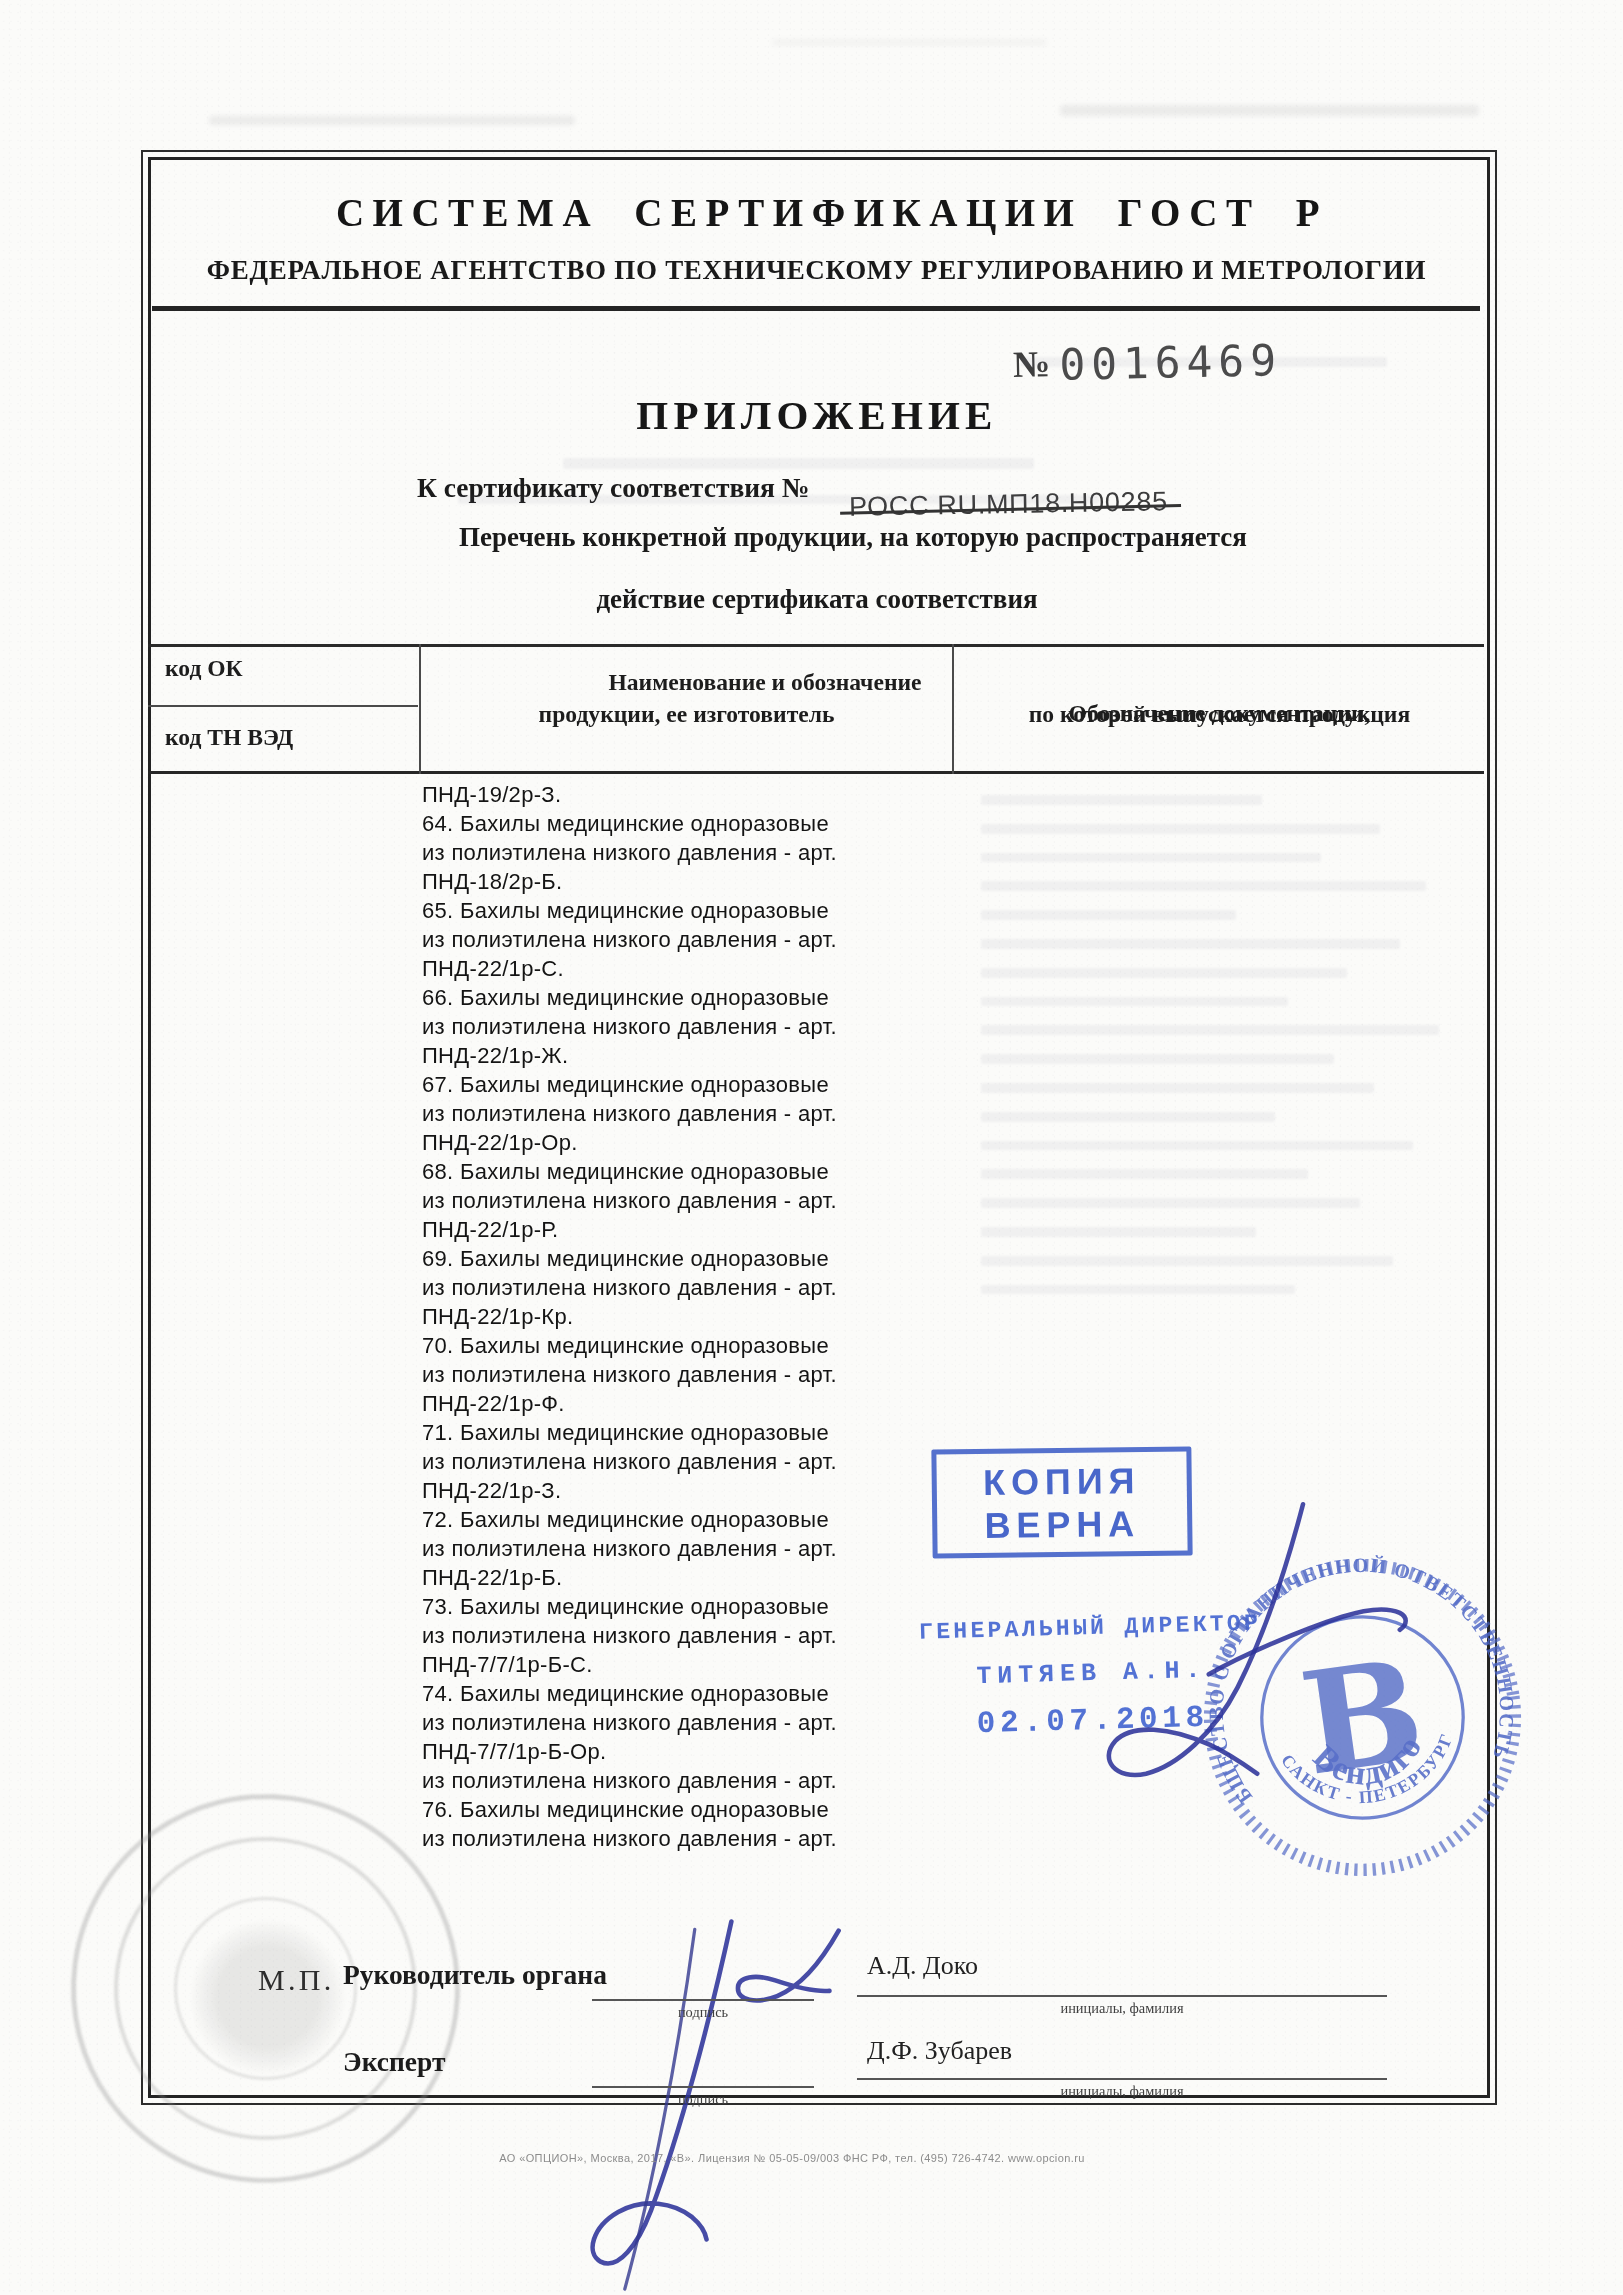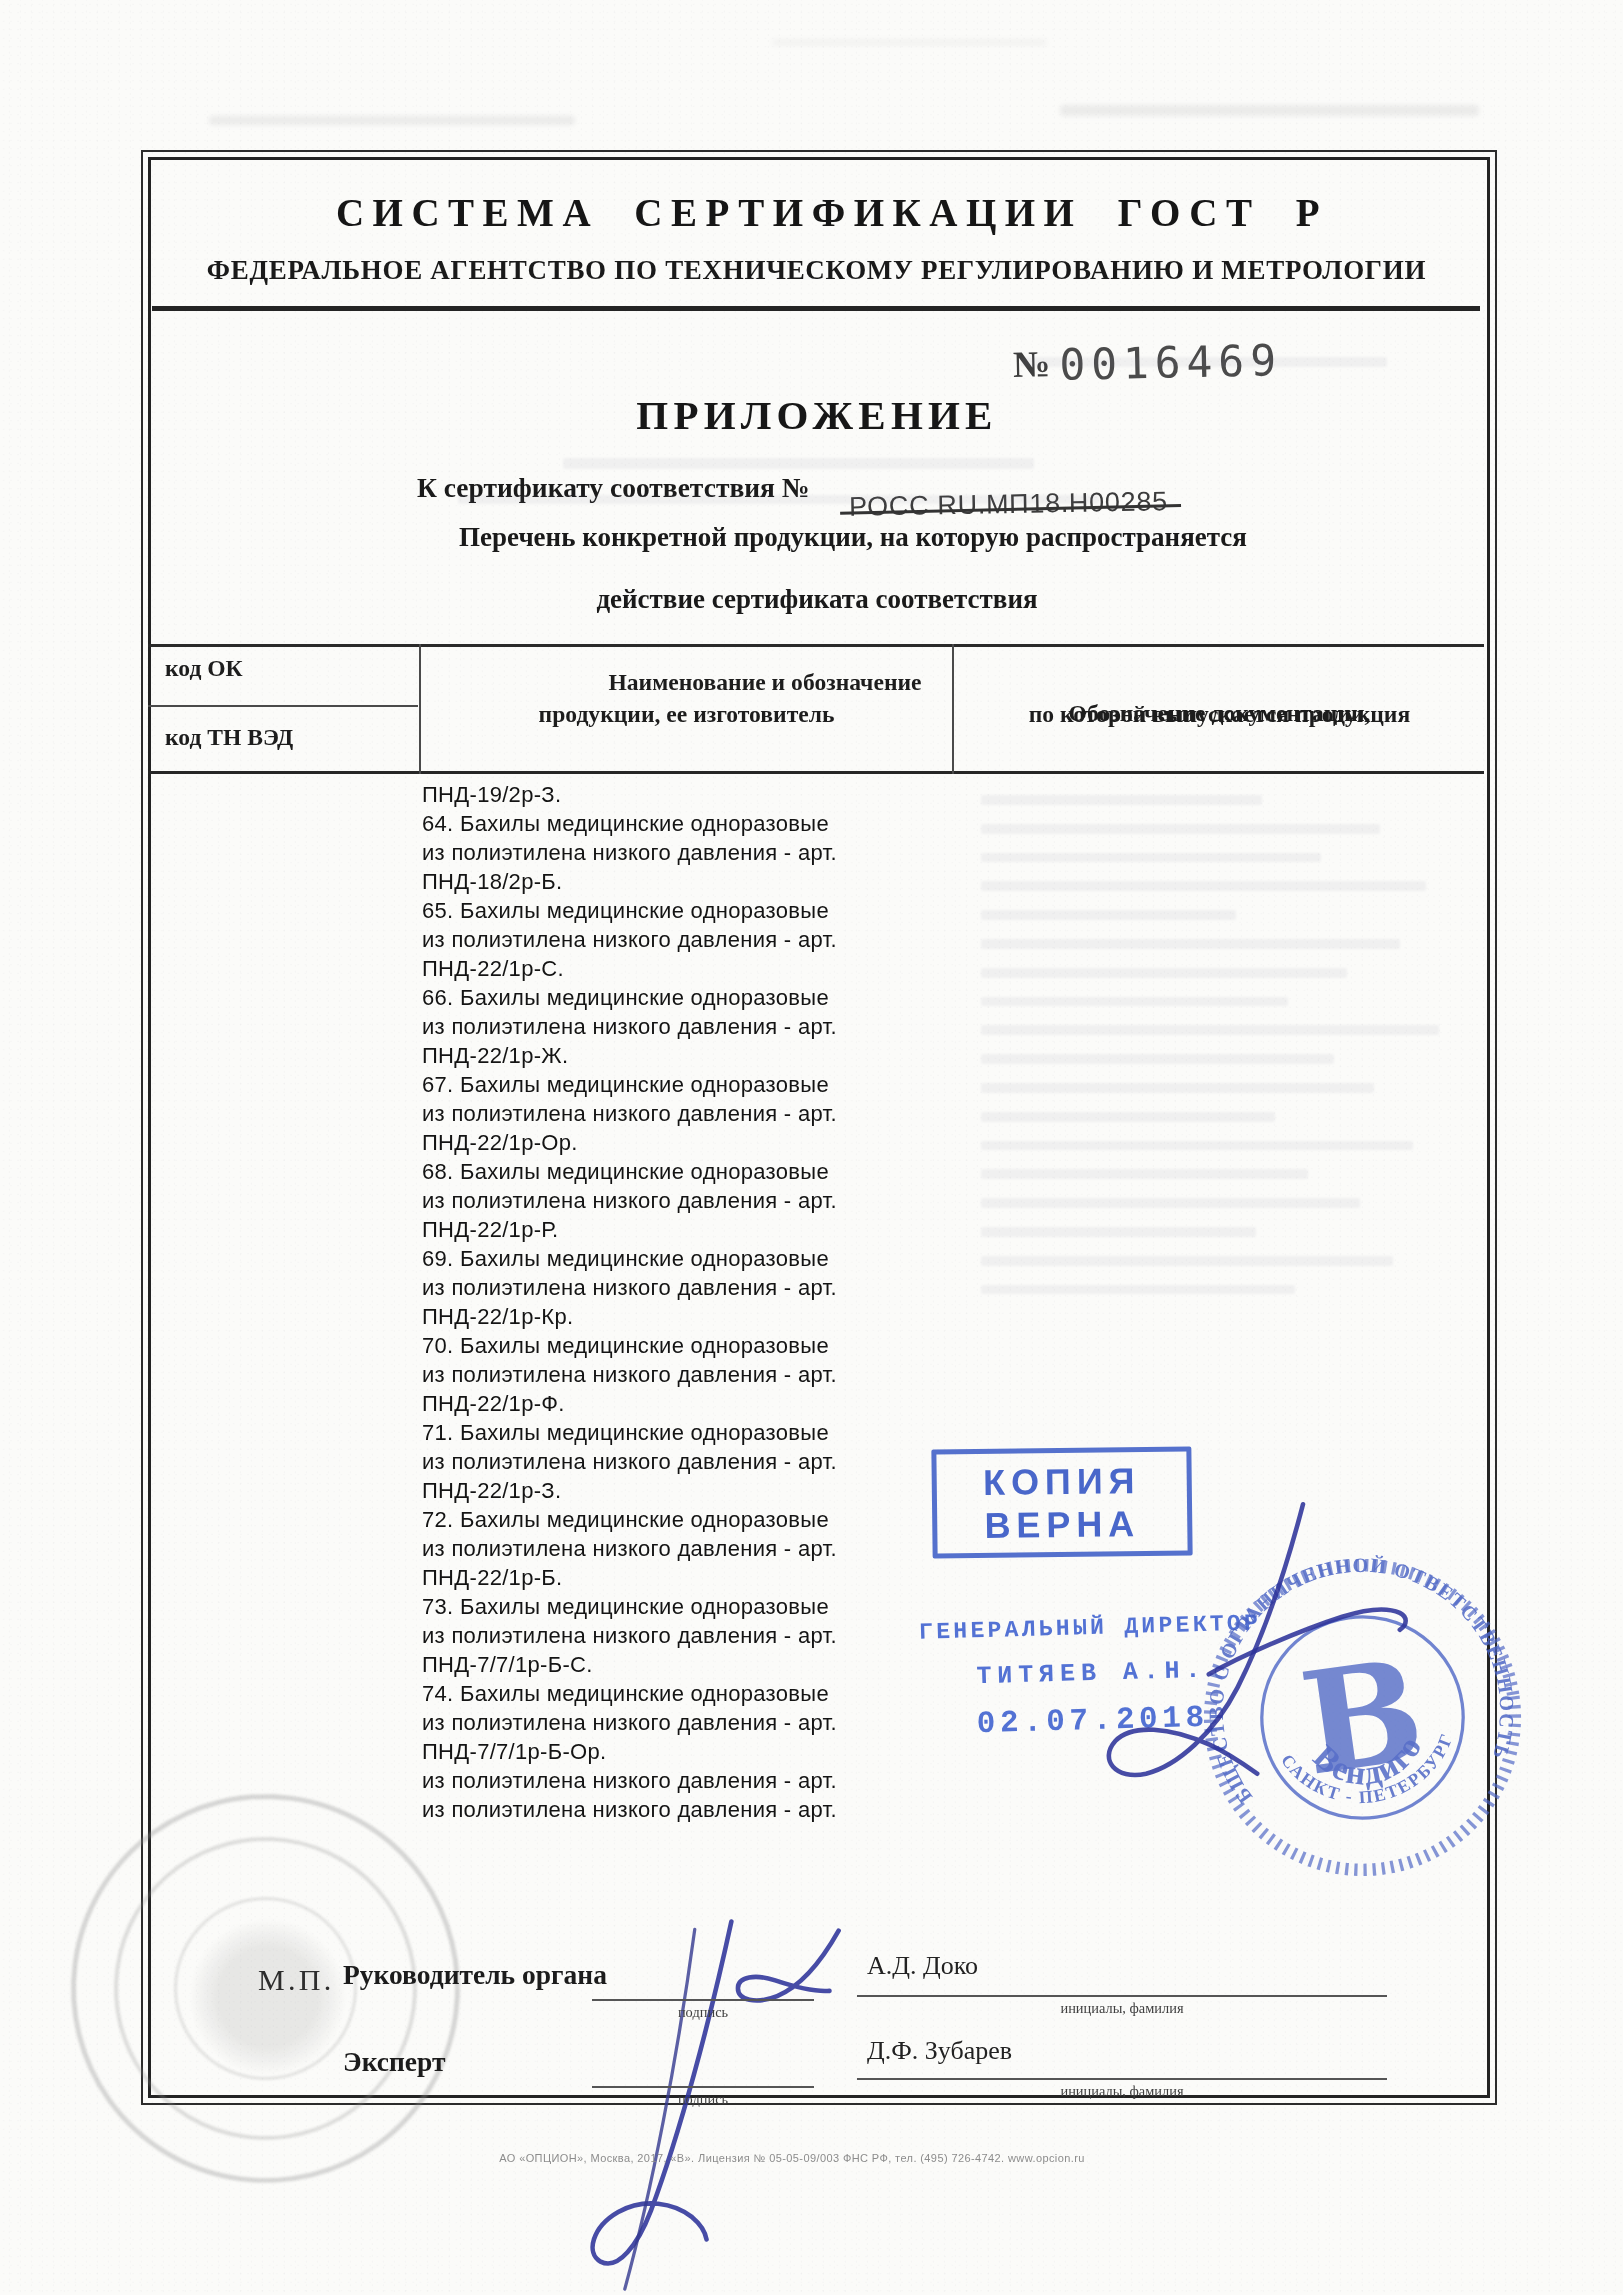--- a/index.html
+++ b/index.html
@@ -215,20 +215,21 @@
     <div class="p-line">72. Бахилы медицинские одноразовые</div>
     <div class="p-line">из полиэтилена низкого давления - арт.</div>
     <div class="p-line">ПНД-22/1р-Б.</div>
     <div class="p-line">73. Бахилы медицинские одноразовые</div>
     <div class="p-line">из полиэтилена низкого давления - арт.</div>
     <div class="p-line">ПНД-7/7/1р-Б-С.</div>
     <div class="p-line">74. Бахилы медицинские одноразовые</div>
     <div class="p-line">из полиэтилена низкого давления - арт.</div>
     <div class="p-line">ПНД-7/7/1р-Б-Ор.</div>
     <div class="p-line">из полиэтилена низкого давления - арт.</div>
+    <div class="p-line">76. Бахилы медицинские одноразовые</div>
     <div class="p-line">из полиэтилена низкого давления - арт.</div>
   </div>
 
 <div class="abs" id="ghost-col" style="left:981px;top:795px;width:471px;">
     <div class="ghost" style="width: 281px;"></div>
     <div class="ghost" style="width: 399px;"></div>
     <div class="ghost" style="width: 340px;"></div>
     <div class="ghost" style="width: 445px;"></div>
     <div class="ghost" style="width: 255px;"></div>
     <div class="ghost" style="width: 419px;"></div>

